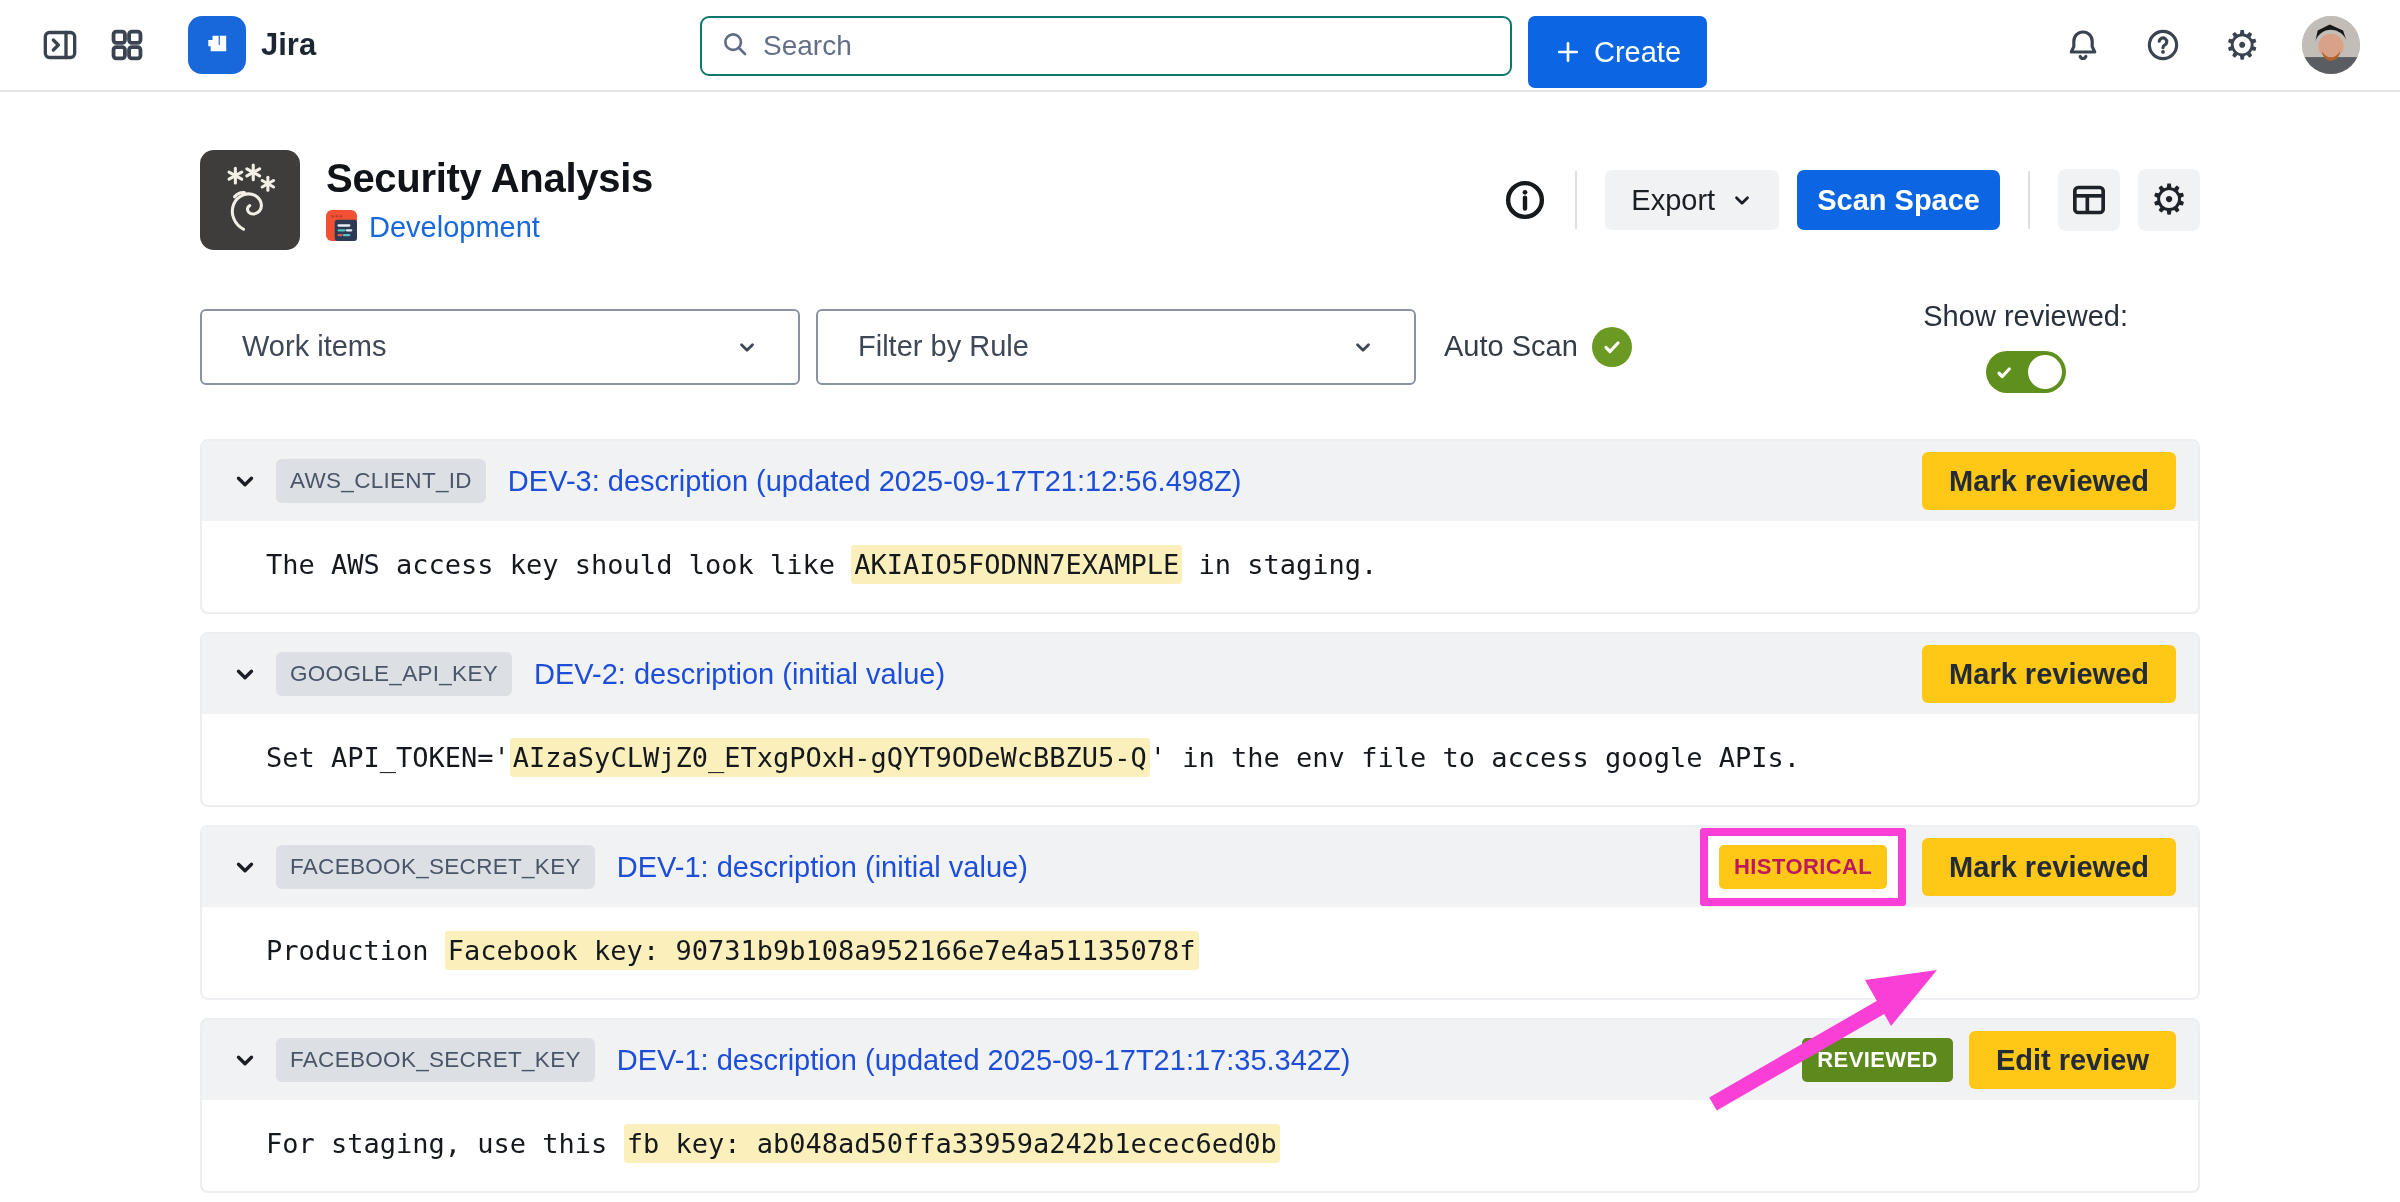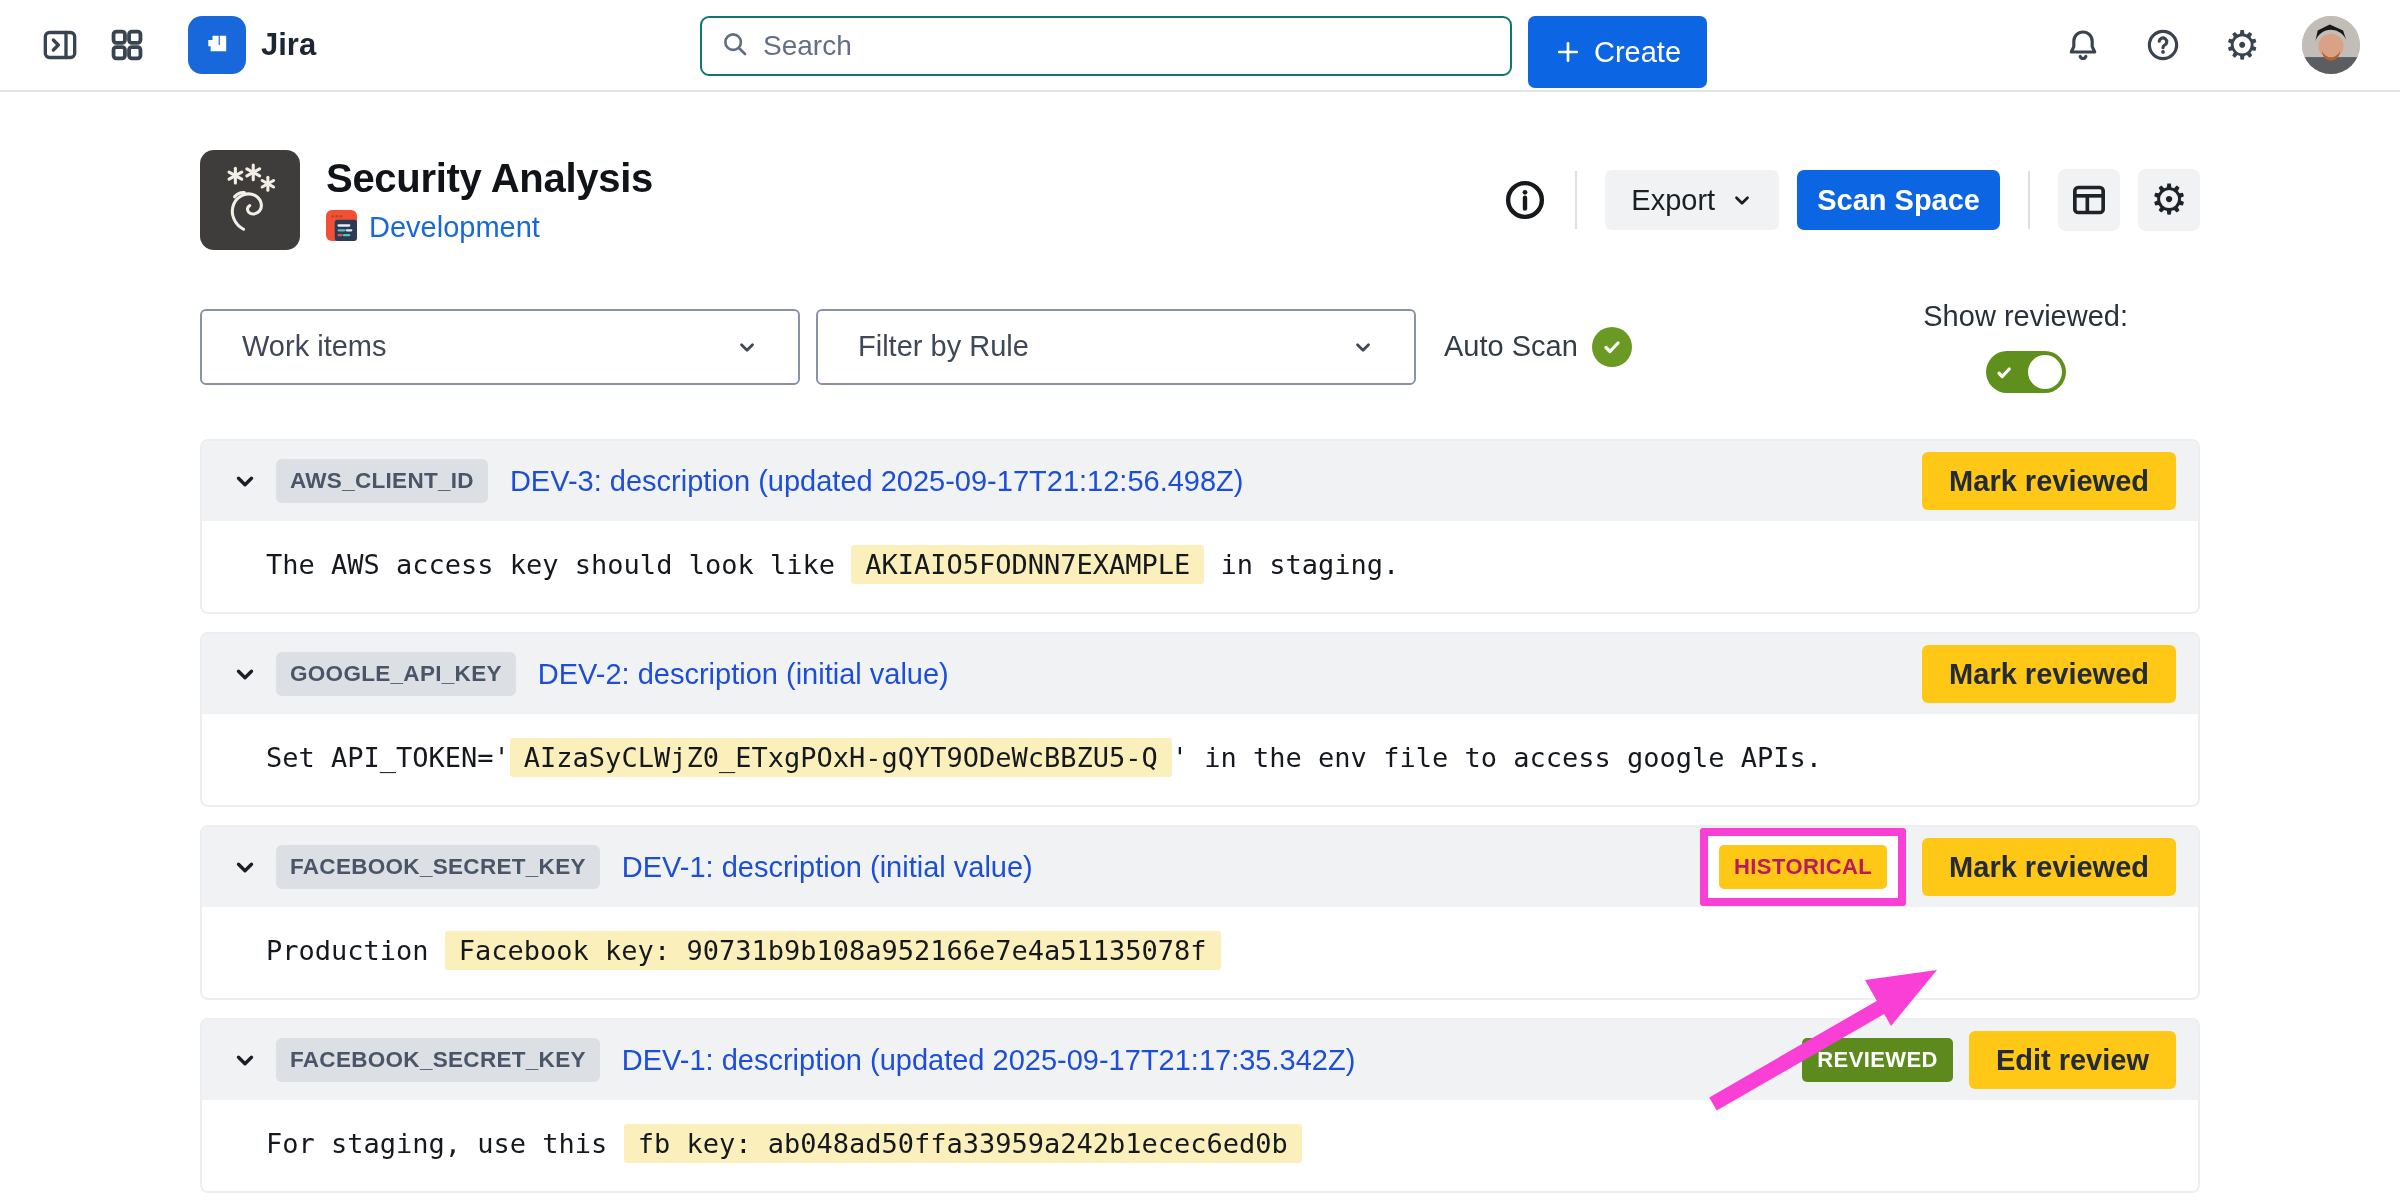--- a/index.html
+++ b/index.html
@@ -63,36 +63,36 @@
   .toggle .knob { position:absolute; right:4px; top:4px; width:34px; height:34px;
     border-radius:50%; background:#fff; }
   .toggle svg { position:absolute; left:9px; top:12px; }
 
   
   .cards { margin-top:46px; display:flex; flex-direction:column; gap:18px; }
   .card { border:2px solid #ECEEF1; border-radius:8px; background:#fff; }
   .card-head { background:#F1F2F4; border-radius:6px 6px 0 0; height:80px; display:flex;
     align-items:center; padding:0 22px 0 30px; gap:18px; position:relative; }
   .chev { background:none; border:none; display:flex; align-items:center; }
-  .rule-badge { background:#DCDFE4; color:#4A5568; font-weight:700; font-size:22.5px;
+  .rule-badge { background:#DCDFE4; color:#4A5568; font-weight:400; font-size:22.5px;
     padding:9px 14px; border-radius:6px; letter-spacing:.3px; white-space:nowrap; }
   .f-title { font-size:29px; color:#1d4ed8; font-weight:500; margin-left:4px; white-space:nowrap; }
   .head-right { margin-left:auto; display:flex; align-items:center; gap:16px; }
   .status-badge { font-weight:700; font-size:22px; padding:9px 15px; border-radius:5px;
     letter-spacing:.4px; white-space:nowrap; }
   .status-badge.historical { background:#FFC716; color:#be185d; }
   .status-badge.reviewed { background:#5C8A1D; color:#fff; }
   .pink-box { display:inline-flex; align-items:center; }
   .pink-box.annotated { border:8px solid #F93FD5; background:#fff; padding:9px 11px;
     border-radius:3px; margin:-14px 0; position:relative; z-index:3; }
   .yellow-btn { height:58px; padding:0 27px; background:#FFC716; border:none; border-radius:6px;
     font-size:29px; font-weight:600; color:#222B36; white-space:nowrap; }
   .card-body { padding:28px 24px 32px 64px; font-family:"DejaVu Sans Mono", monospace;
     font-size:27px; color:#15191E; border-radius:0 0 6px 6px; }
-  .hl { background:#FBF0BC; padding:4px 14px; border-radius:3px; }
+  .hl { background:#FBF0BC; padding:4px 3px; border-radius:3px; }
 
   
   .annot-arrow { position:absolute; left:1485px; top:806px; width:290px; height:180px;
     pointer-events:none; z-index:4; }
 </style>
 </head>
 <body>
 
 <header class="topbar">
   <div class="tb-left">

